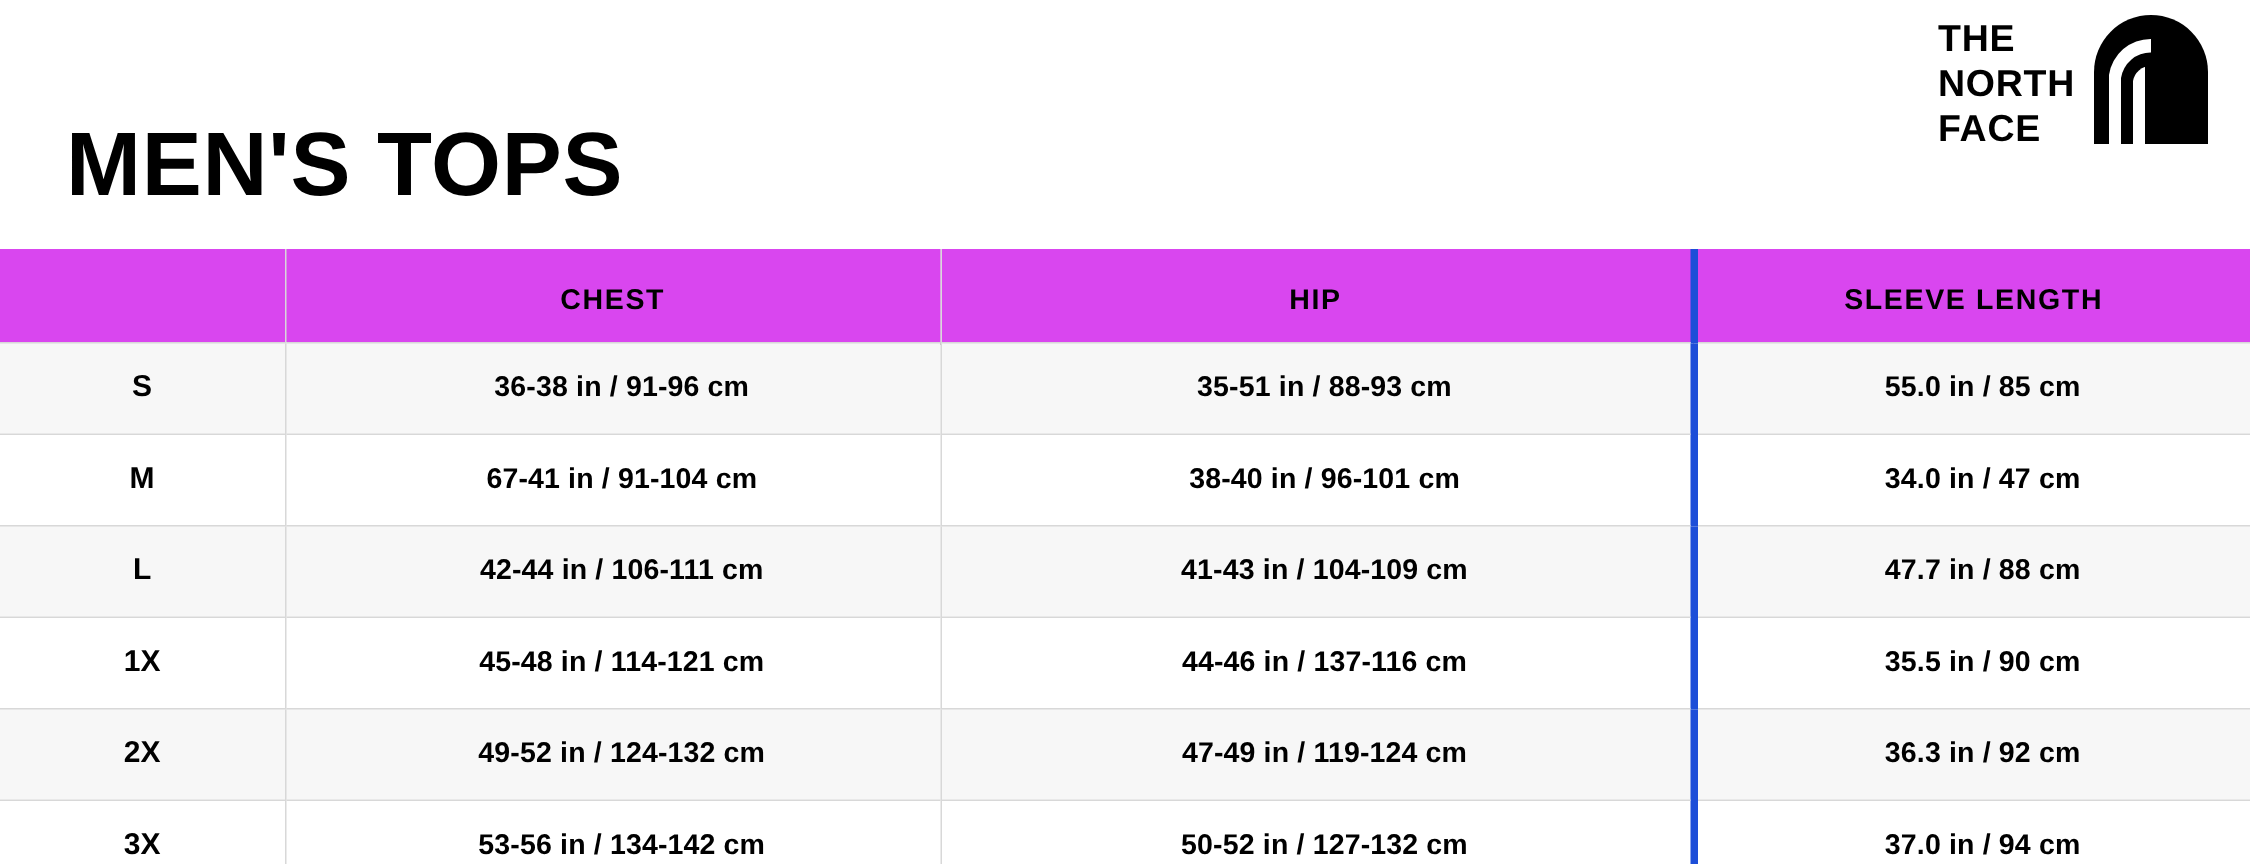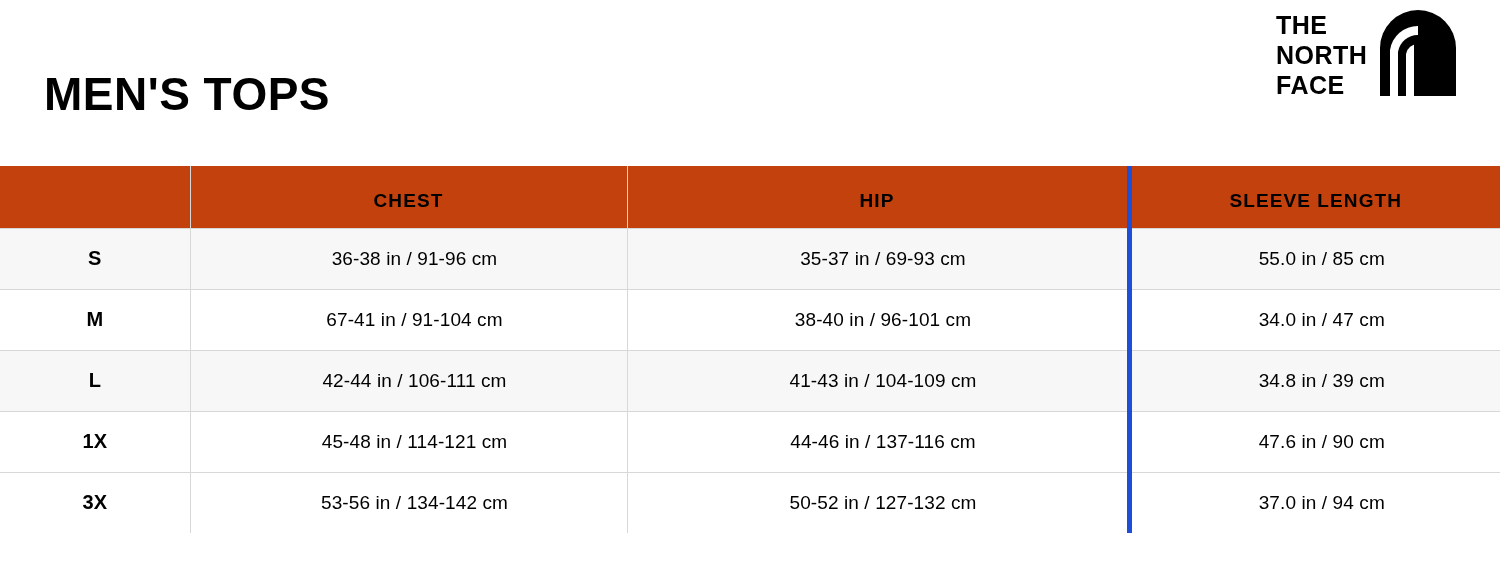--- a/index.html
+++ b/index.html
@@ -21,30 +21,30 @@
     position: relative;
     width: 1500px;
     height: 576px;
   }
 
   
   .title {
     position: absolute;
     left: 44px;
     top: 40px;
-    font-size: 46px;
+    font-size: 60px;
     font-weight: bold;
     letter-spacing: 0.5px;
     line-height: 1;
     white-space: nowrap;
   }
 
   .brand-logo {
     position: absolute;
-    right: 44px;
+    right: 28px;
     top: 8px;
     width: 180px;
     height: 100px;
   }
 
   
   .size-table {
     position: absolute;
     left: 0;
     top: 166px;
@@ -59,21 +59,21 @@
 
   .size-table thead th {
     font-size: 19px;
     font-weight: bold;
     letter-spacing: 1.1px;
     padding: 0 0 16px 0;
     height: 62px;
     vertical-align: bottom;
     text-align: center;
     border: 0;
-    background: #c2410c;
+    background: #d946ef;
   }
   .size-table thead th.size-head { text-align: center; }
 
   .size-table tbody tr {
     border-top: 1px solid #d8d8d8;
   }
   .size-table tbody tr.alt {
     background: #f7f7f7;
   }
   .size-table tbody td {
@@ -81,21 +81,21 @@
     font-size: 19px;
     text-align: center;
     vertical-align: middle;
     padding: 0;
   }
   .size-table tbody td.size-cell {
     font-weight: bold;
     font-size: 20px;
   }
   .size-table tbody td.val-cell {
-    font-weight: normal;
+    font-weight: bold;
     letter-spacing: 0.1px;
     padding-left: 12px;
   }
 
   
   .size-table tbody td.size-cell,
   .size-table thead th.size-head { border-right: 1px solid #d8d8d8; }
   .size-table tbody td.chest-cell,
   .size-table thead th.chest-head { border-right: 1px solid #d8d8d8; }
   .size-table tbody td.hip-cell,
@@ -148,40 +148,46 @@
         <th class="size-head"></th>
         <th class="chest-head">CHEST</th>
         <th class="hip-head">HIP</th>
         <th class="sleeve-head">SLEEVE LENGTH</th>
       </tr>
     </thead>
     <tbody>
       <tr class="alt">
         <td class="size-cell">S</td>
         <td class="val-cell chest-cell">36-38 in / 91-96 cm</td>
-        <td class="val-cell hip-cell">35-37 in / 69-93 cm</td>
+        <td class="val-cell hip-cell">35-51 in / 88-93 cm</td>
         <td class="val-cell sleeve-cell">55.0 in / 85 cm</td>
       </tr>
       <tr>
         <td class="size-cell">M</td>
         <td class="val-cell chest-cell">67-41 in / 91-104 cm</td>
         <td class="val-cell hip-cell">38-40 in / 96-101 cm</td>
         <td class="val-cell sleeve-cell">34.0 in / 47 cm</td>
       </tr>
       <tr class="alt">
         <td class="size-cell">L</td>
         <td class="val-cell chest-cell">42-44 in / 106-111 cm</td>
         <td class="val-cell hip-cell">41-43 in / 104-109 cm</td>
-        <td class="val-cell sleeve-cell">34.8 in / 39 cm</td>
+        <td class="val-cell sleeve-cell">47.7 in / 88 cm</td>
       </tr>
       <tr>
         <td class="size-cell">1X</td>
         <td class="val-cell chest-cell">45-48 in / 114-121 cm</td>
         <td class="val-cell hip-cell">44-46 in / 137-116 cm</td>
-        <td class="val-cell sleeve-cell">47.6 in / 90 cm</td>
+        <td class="val-cell sleeve-cell">35.5 in / 90 cm</td>
+      </tr>
+      <tr class="alt">
+        <td class="size-cell">2X</td>
+        <td class="val-cell chest-cell">49-52 in / 124-132 cm</td>
+        <td class="val-cell hip-cell">47-49 in / 119-124 cm</td>
+        <td class="val-cell sleeve-cell">36.3 in / 92 cm</td>
       </tr>
       <tr>
         <td class="size-cell">3X</td>
         <td class="val-cell chest-cell">53-56 in / 134-142 cm</td>
         <td class="val-cell hip-cell">50-52 in / 127-132 cm</td>
         <td class="val-cell sleeve-cell">37.0 in / 94 cm</td>
       </tr>
     </tbody>
   </table>
 

